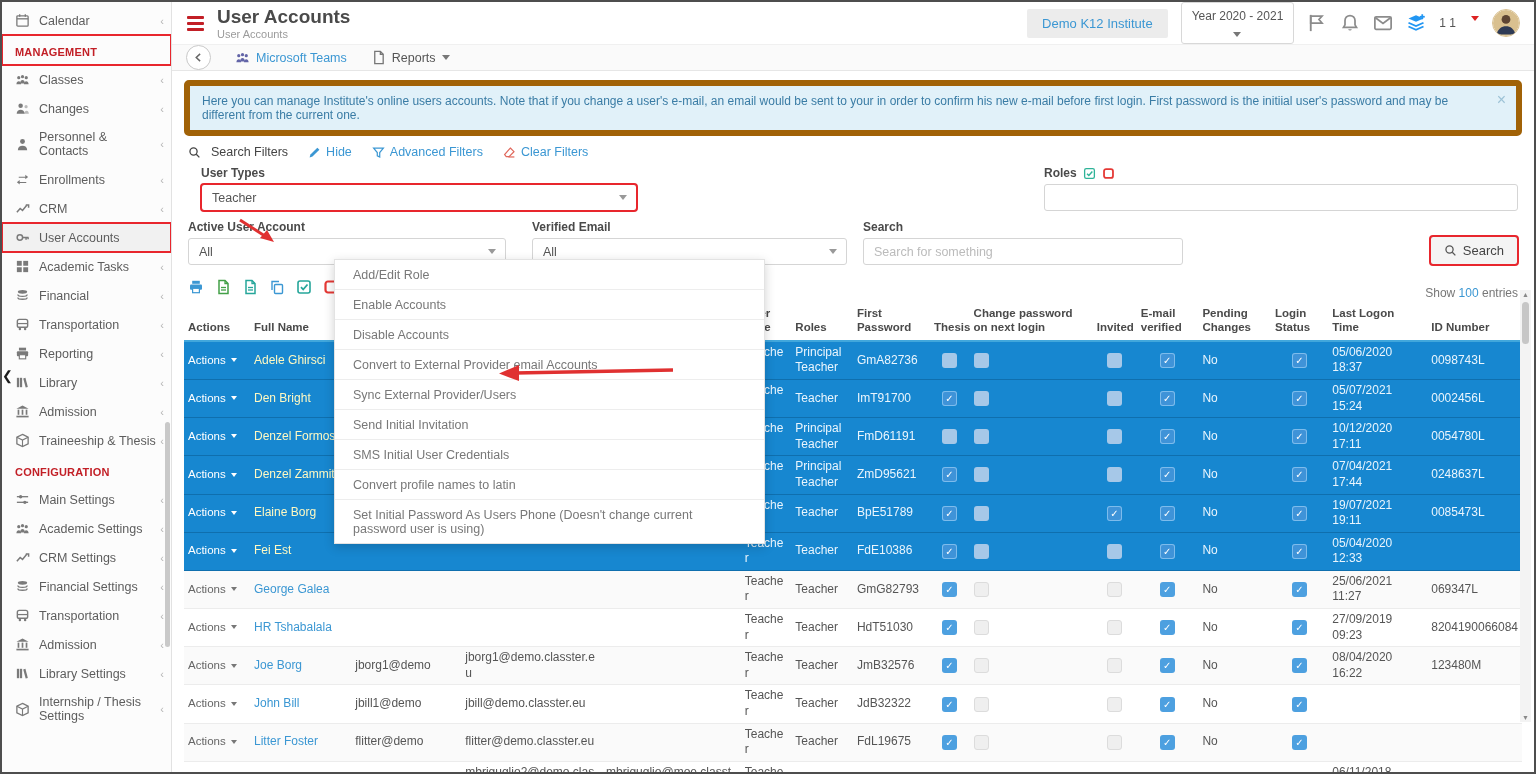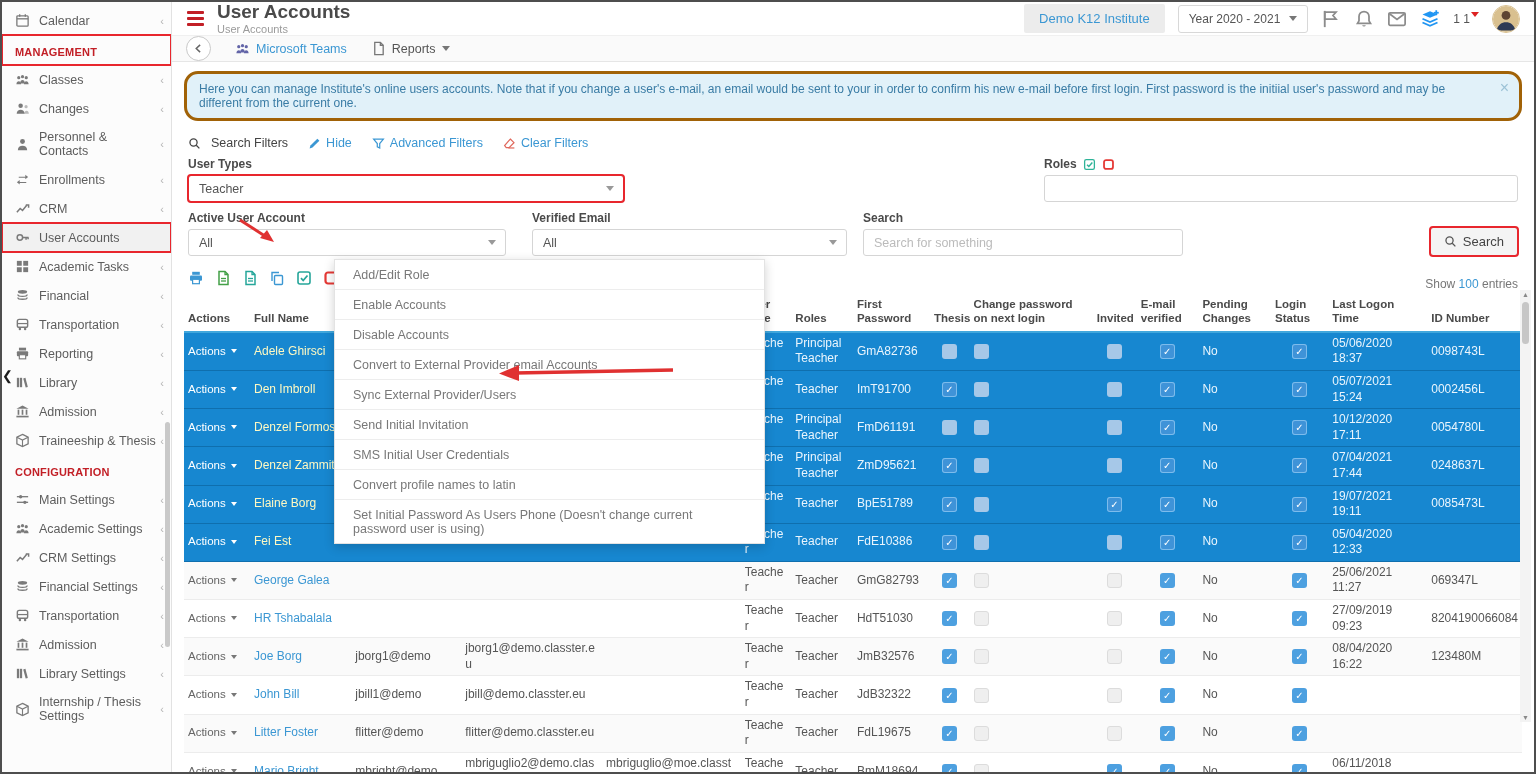--- a/index.html
+++ b/index.html
@@ -23,40 +23,40 @@
   
   .main { flex:1; display:flex; flex-direction:column; min-width:0; }
   .topbar { height:46px; display:flex; align-items:center; padding:0 14px 0 15px; background:#fff; }
   .hamburger { display:flex; flex-direction:column; gap:3px; cursor:pointer; }
   .hamburger span { width:17px; height:3px; background:#c21f26; border-radius:1px; }
   .titles { margin-left:13px; }
   .page-title { font-size:19px; color:#4a4a4a; font-weight:600; line-height:20px; }
   .page-subtitle { font-size:11px; color:#9b9b9b; margin-top:1px; }
   .topbar-right { margin-left:auto; display:flex; align-items:center; gap:13px; }
   .institute-btn { background:#ececec; color:#3b97d3; font-size:13px; padding:7px 15px; border-radius:2px; cursor:pointer; }
-  .year-select { border:1px solid #d8d8d8; border-radius:3px; padding:6px 10px; font-size:12px; color:#555; background:#fff; display:flex; gap:9px; align-items:center; cursor:pointer; }
+  .year-select { border:1px solid #d8d8d8; border-radius:3px; padding:6px 10px; font-size:12px; color:#555; background:#fff; display:flex; gap:9px; align-items:center; cursor:pointer;flex-direction:column; }
   .caret { width:0; height:0; border-left:4px solid transparent; border-right:4px solid transparent; border-top:5px solid #777; display:inline-block; }
   .top-icon { position:relative; color:#8c8c8c; width:20px; height:20px; cursor:pointer; }
   .top-icon svg { width:20px; height:20px; }
   .top-icon.blue { color:#2196f3; }
-  .user-chip { font-size:12px; color:#555; display:flex; gap:1px; cursor:pointer; }
+  .user-chip { font-size:12px; color:#555; display:flex; gap:15px; cursor:pointer; }
   .user-chip .caret { border-top-color:#d22; }
   .avatar { width:28px; height:28px; border-radius:50%; overflow:hidden; flex:none; cursor:pointer; border:1px solid #d9c08f; }
   .avatar svg { width:100%; height:100%; }
 
   .subbar { height:29px; background:#fafafa; border-top:1px solid #f0f0f0; border-bottom:1px solid #e6e6e6; display:flex; align-items:center; gap:24px; padding:0 14px; }
   .back-btn { width:25px; height:25px; border-radius:50%; border:1px solid #c9c9c9; display:flex; align-items:center; justify-content:center; color:#666; background:#fff; cursor:pointer; }
   .back-btn svg { width:13px; height:13px; }
   .link-item { font-size:12.5px; color:#3b97d3; display:flex; gap:6px; align-items:center; cursor:pointer; }
   .link-item .icn.teams { color:#6264a7; }
   .link-item.reports { color:#555; }
   .link-item.reports .icn { color:#777; }
 
   .content { flex:1; padding:9px 12px 0; position:relative; background:#fff; }
-  .banner { background:#e1f1f9; border:3px solid #a16207; color:#3a7ca5; font-size:12px; padding:8px 32px 8px 12px; border-radius:14px; position:relative; margin-bottom:15px; }
+  .banner { background:#e1f1f9; border:6px solid #a16207; color:#3a7ca5; font-size:12px; padding:8px 32px 8px 12px; border-radius:5px; position:relative; margin-bottom:9px; }
   .banner .close { position:absolute; right:10px; top:5px; color:#9cc2d6; font-size:16px; cursor:pointer; }
 
   .filter-links { display:flex; gap:20px; align-items:center; font-size:12.5px; margin:2px 2px 7px 4px; }
   .fl { display:flex; gap:5px; align-items:center; cursor:pointer; }
   .fl.dark { color:#444;gap:10px; }
   .fl.blue { color:#3b97d3; }
   .fl .icn { width:13px; height:13px; }
   .fl .icn.red { color:#e0685c; }
 
   .filter-row { display:flex; align-items:flex-end; margin:0 4px 9px; }
@@ -490,21 +490,21 @@
               <svg viewBox="0 0 16 16" fill="currentColor">
                 <path d="M9 2.5l4.5 4.5-6 6H4L2 10.5z" fill="none" stroke="currentColor" stroke-width="1.5"></path>
                 <line x1="6.5" y1="13.5" x2="14" y2="13.5" stroke="currentColor" stroke-width="1.5"></line>
               </svg>
             </span>
             <span>Clear Filters</span>
           </span>
       </div>
 
       <div class="filter-row">
-        <div class="fgroup" style="width:436px;">
+        <div class="fgroup" style="width:436px;margin-left:13px;">
           <div class="flabel">User Types</div>
           <div class="select redbox">
               <span>Teacher</span>
               <span class="caret"></span>
             </div>
         </div>
         <div class="fgroup" style="width:474px; margin-left:auto;">
           <div class="flabel">
               <span>Roles</span>
               <span class="icn" style="color:#2eb398" id="ic-rolecheck">
@@ -665,21 +665,21 @@
     <td class="c"><span class="cb off selblue"></span></td>
     <td class="c"><span class="cb on"></span></td>
     <td>No</td>
     <td class="c"><span class="cb on"></span></td>
     <td class="prelines">05/06/2020
 18:37</td>
     <td>0098743L</td>
   </tr>
   <tr class="selected">
     <td><span class="actions-btn">Actions<span class="caret"></span></span></td>
-    <td><span class="name-link">Den Imbroll</span></td>
+    <td><span class="name-link">Den Bright</span></td>
     <td></td>
     <td></td>
     <td></td>
     <td>Teacher</td>
     <td>Teacher</td>
     <td>ImT91700</td>
     <td class="c"><span class="cb on"></span></td>
     <td><span class="cb off selblue"></span></td>
     <td class="c"><span class="cb off selblue"></span></td>
     <td class="c"><span class="cb on"></span></td>

